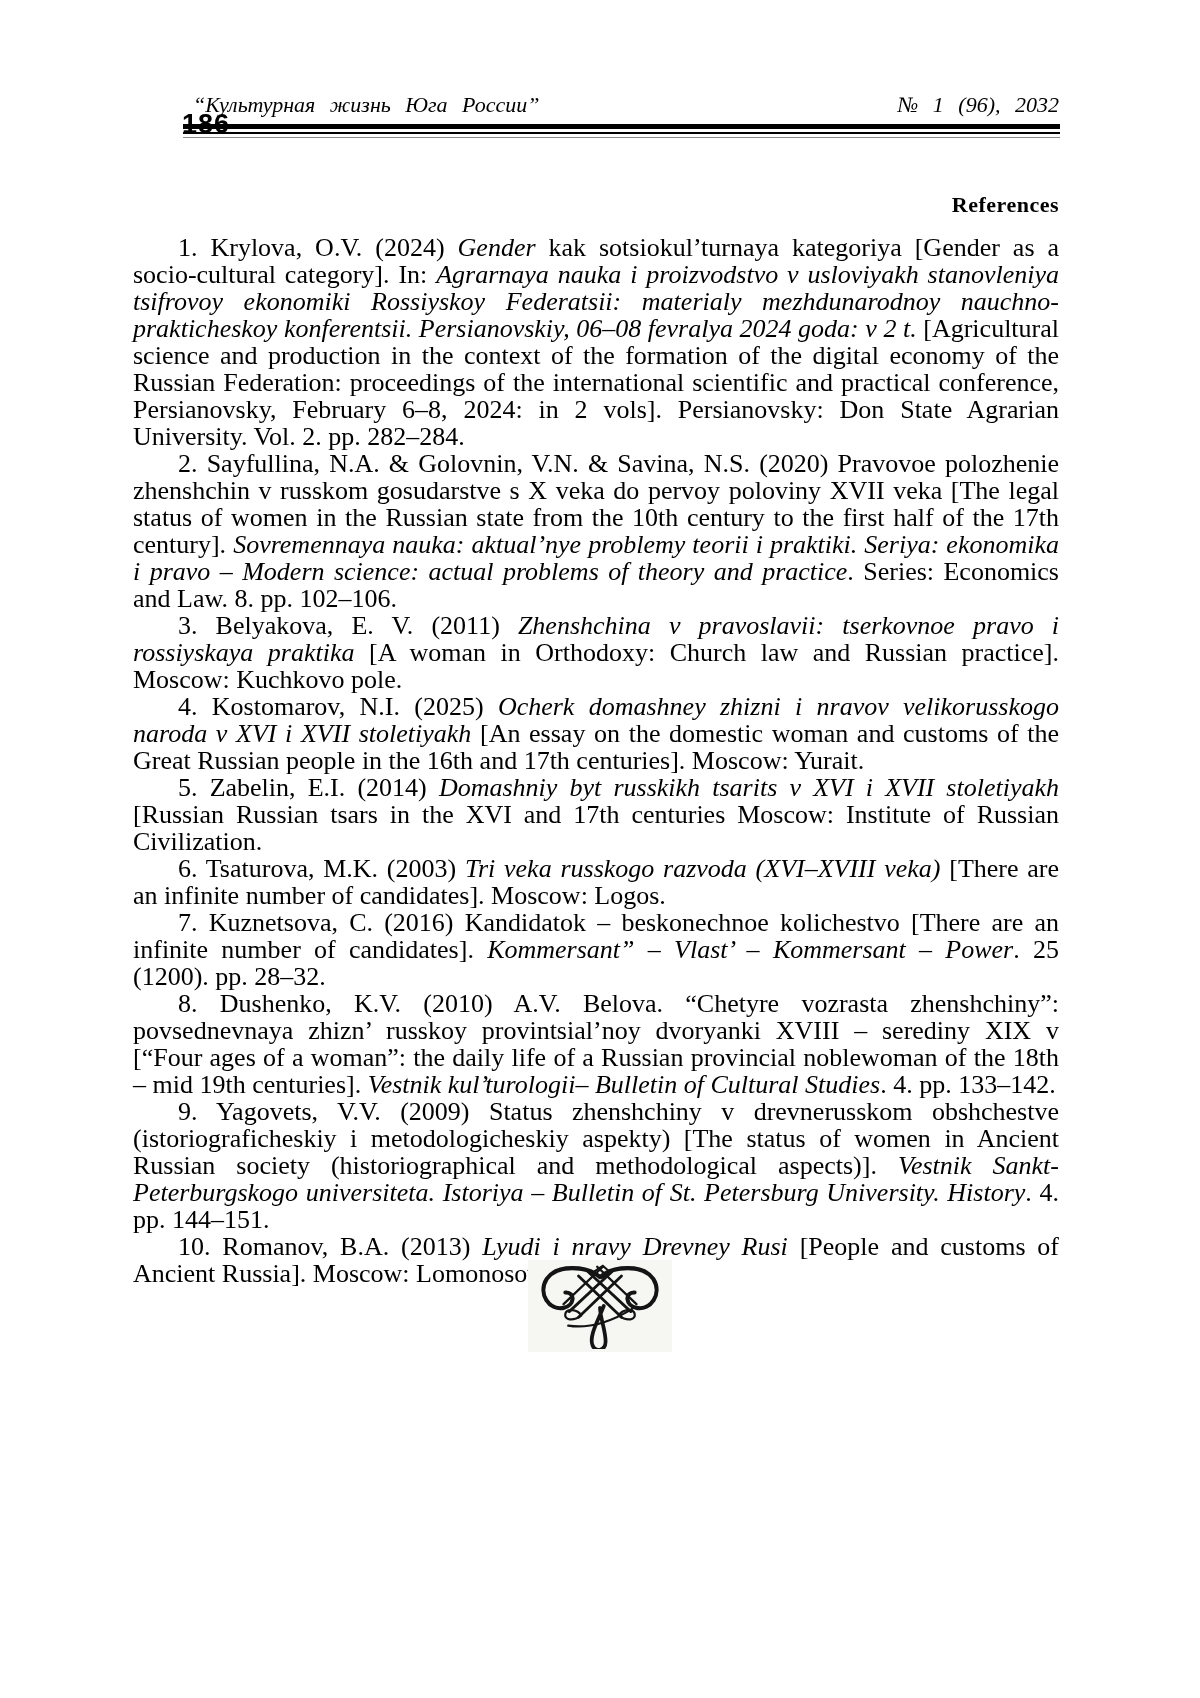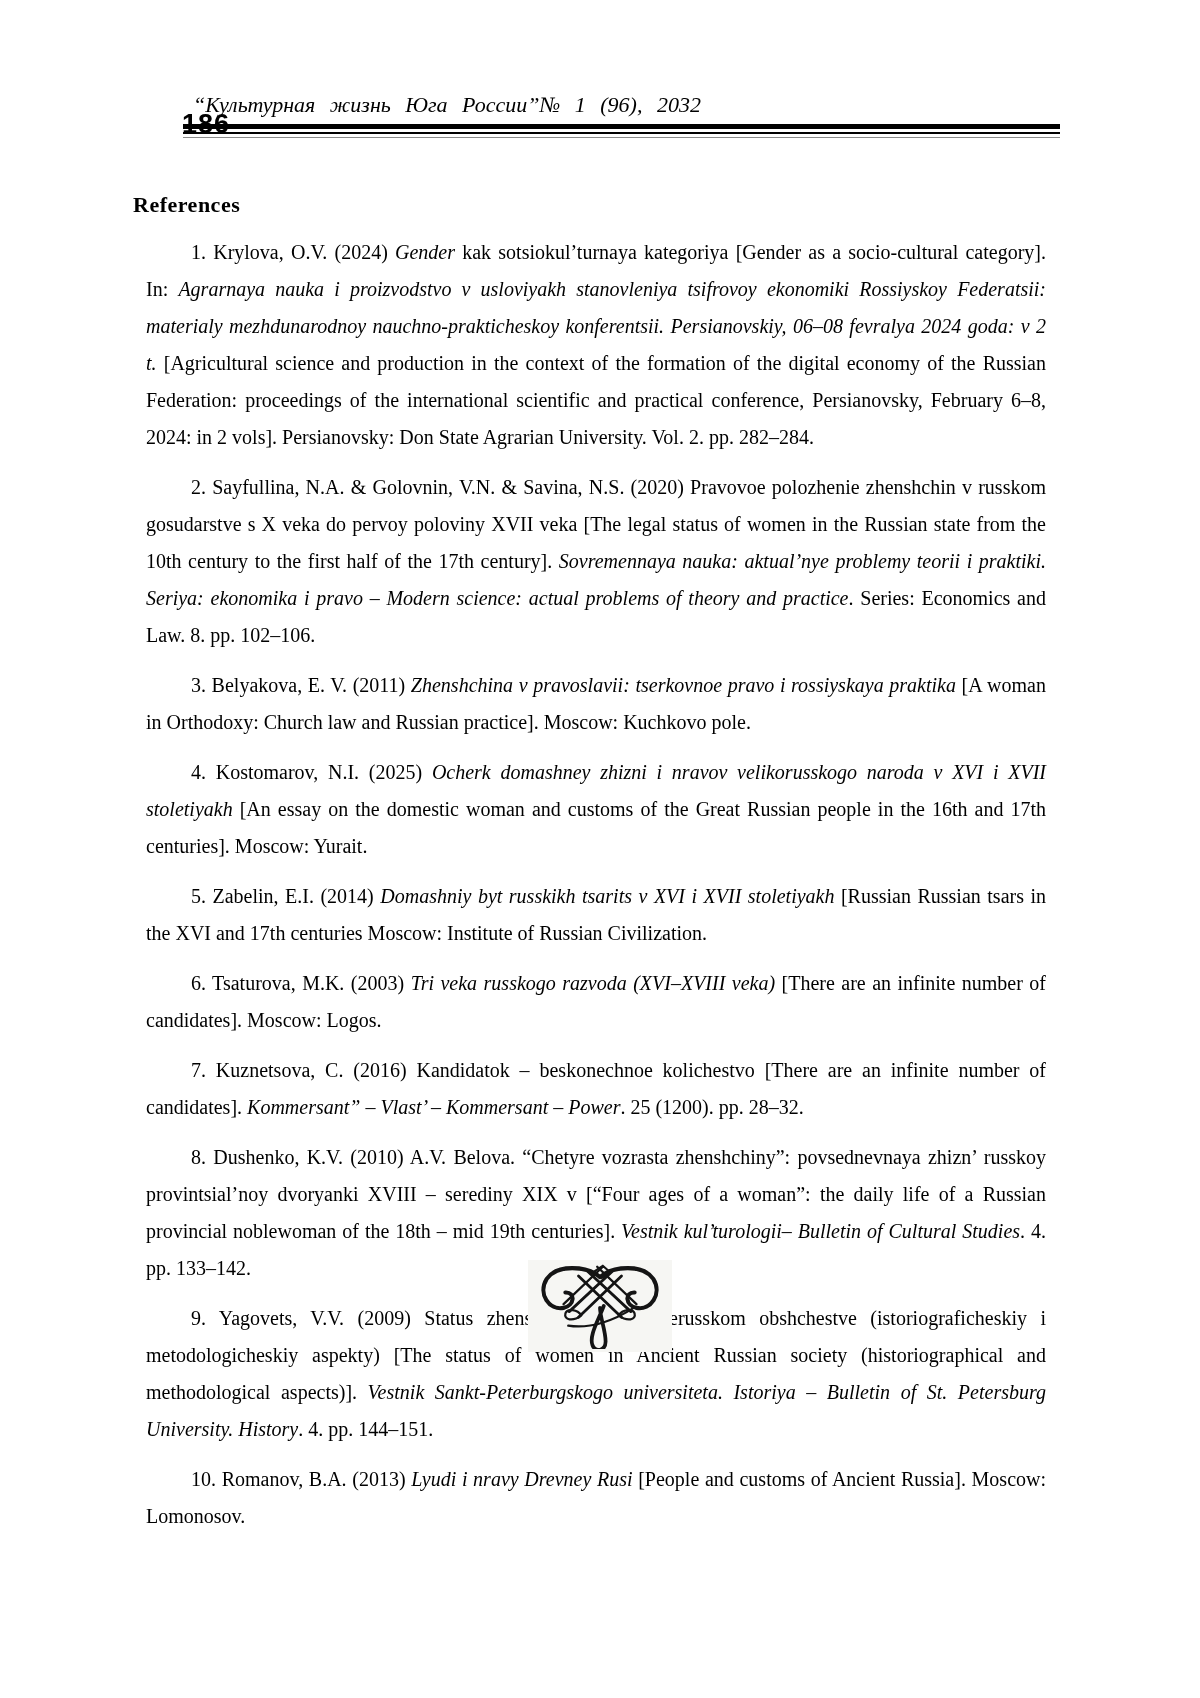--- a/index.html
+++ b/index.html
@@ -13,42 +13,42 @@
     overflow:hidden;
   }
   
   .page-num{
     position:absolute;left:138px;top:109px;
     font-family:"Liberation Sans", sans-serif;
     font-weight:bold;font-size:27px;letter-spacing:1px;margin-left:44px;
   }
   .masthead{
     position:absolute;left:193px;top:92px;width:866px;
-    display:flex;
+    display:flex;justify-content:space-between;
     font-style:italic;font-size:22px;word-spacing:9px;
     white-space:nowrap;
   }
   .rules{
     position:absolute;left:183px;top:124px;width:877px;height:15px;
     background:linear-gradient(to bottom,
       #000 0,#000 5px,
       rgba(0,0,0,0) 5px,rgba(0,0,0,0) 8px,
       #000 8px,#000 10px,
       rgba(0,0,0,0) 10px,rgba(0,0,0,0) 13px,
       #8a8a8a 13px,#8a8a8a 14px,
       rgba(0,0,0,0) 14px);
   }
   
   .content{position:absolute;left:133px;top:180px;width:926px;}
   .refs-heading{
-    text-align:left;font-size:22px;font-weight:bold;
+    text-align:right;font-size:22px;font-weight:bold;
     margin:12px 0 16px;letter-spacing:.5px;
   }
   .ref{
-    margin:13px;font-size:20px;line-height:37px;
+    margin:0;font-size:26px;line-height:27px;
     text-align:justify;text-indent:45px;
   }
   .it{font-style:italic;}
   
   .ornament{
     position:absolute;left:528px;top:1260px;width:144px;height:92px;
     display:flex;align-items:center;justify-content:center;
     background:#f6f6f3;
   }
   .ornament svg{display:block;}

